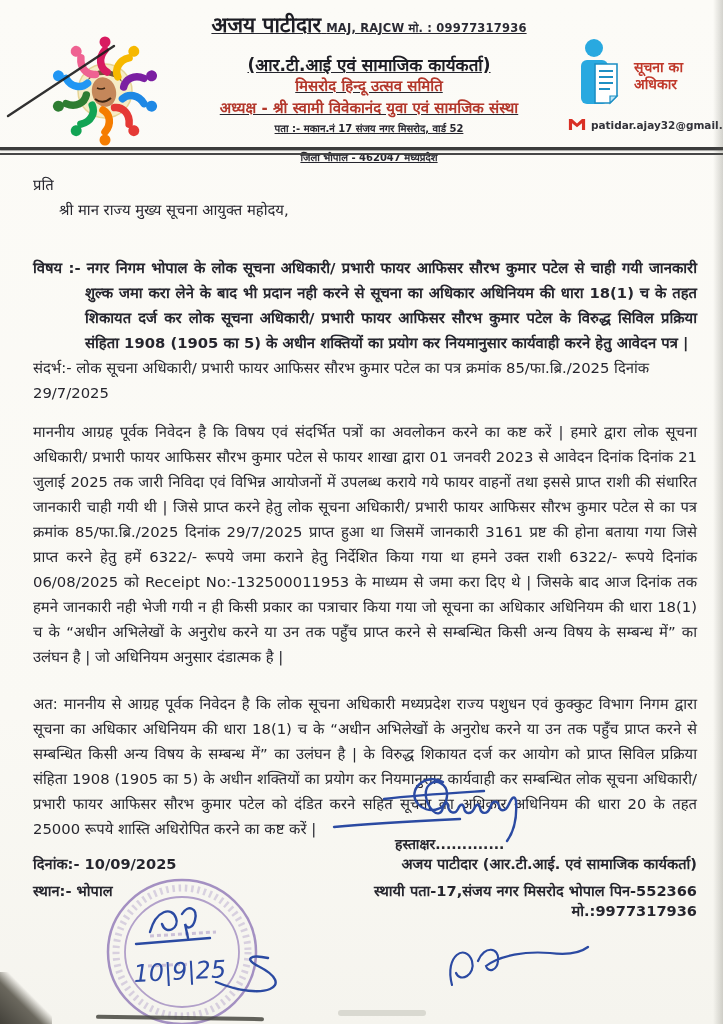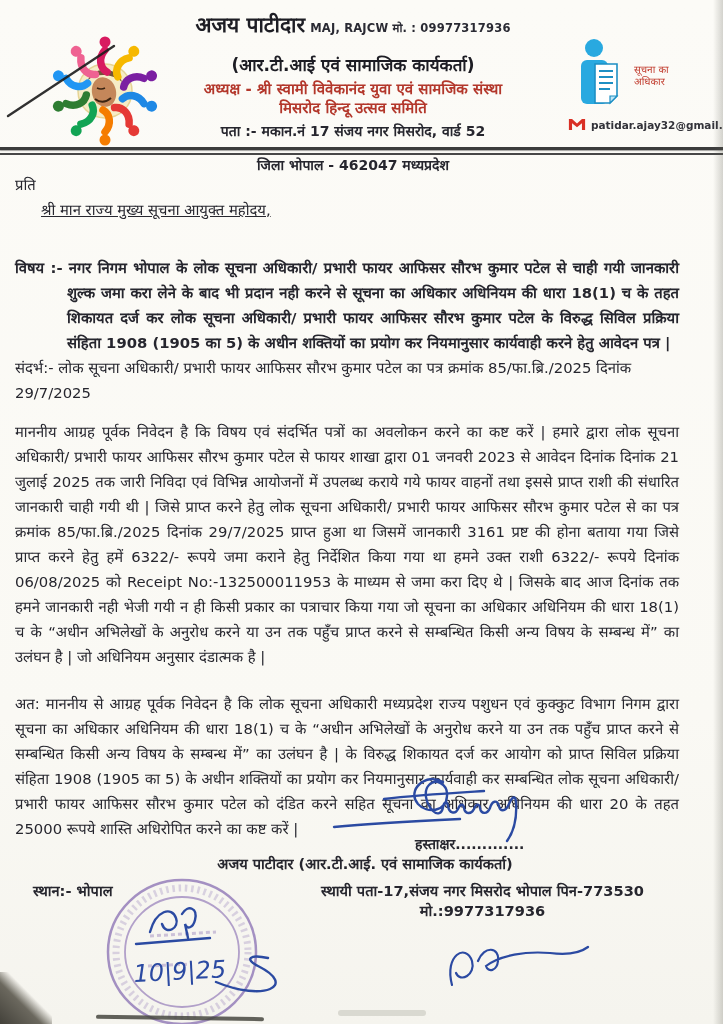--- a/index.html
+++ b/index.html
@@ -3,51 +3,51 @@
 <meta charset="utf-8">
 <style>
   html,body{margin:0;padding:0;background:#e9e7e0;}
   .page{
     position:relative;width:723px;height:1024px;margin:0 auto;overflow:hidden;
     background:linear-gradient(180deg,#fcfbf7 0%,#faf9f4 70%,#f5f4ee 100%);
     font-family:"DejaVu Sans","Liberation Sans",sans-serif;
     color:#26262e;
   }
   
-  .hdr-center{position:absolute;left:152px;top:12px;width:402px;text-align:center;line-height:1.25;}
+  .hdr-center{position:absolute;left:168px;top:12px;width:402px;text-align:center;line-height:1.25;text-decoration:underline;}
   .hdr-name{font-size:21px;font-weight:700;color:#1d1d24;}
   .hdr-name-suffix{font-size:11.5px;font-weight:700;color:#2a2a33;letter-spacing:.2px;}
   .hdr-role{font-size:17px;font-weight:700;color:#1d1d24;margin-top:17px;text-align:center;}
   .hdr-org{font-size:15px;font-weight:700;color:#b3372b;margin-top:3px;line-height:1.3;}
-  .hdr-addr{font-size:14px;font-weight:700;color:#26262e;margin-top:3px;line-height:1.35;}
+  .hdr-addr{font-size:10px;font-weight:700;color:#26262e;margin-top:3px;line-height:1.35;}
   .logo-wrap{position:absolute;left:40px;top:26px;width:130px;height:130px;}
   .pen-stroke{position:absolute;left:0;top:18px;width:190px;height:140px;pointer-events:none;}
   .rti-block{position:absolute;left:577px;top:38px;width:140px;display:flex;align-items:center;gap:7px;}
-  .rti-label{font-size:10px;font-weight:400;color:#c0392b;line-height:1.25;}
+  .rti-label{font-size:14px;font-weight:700;color:#c0392b;line-height:1.25;}
   .email-row{position:absolute;left:568px;top:118px;display:flex;align-items:center;gap:5px;}
   .email-text{font-size:10.5px;font-weight:600;color:#33333a;}
   .rule-wrap{position:absolute;left:0;top:147px;width:723px;}
   .rule1{height:3px;background:#3c3c3c;box-shadow:0 1px 1px rgba(0,0,0,.35);}
   .rule2{height:2px;background:#474747;margin-top:3px;}
   
-  .body{position:absolute;left:15px;top:172px;width:664px;font-size:14.8px;line-height:25px;color:#26262e;}
+  .body{position:absolute;left:33px;top:172px;width:664px;font-size:14.8px;line-height:25px;color:#26262e;}
   .to-label{margin:0;}
-  .to-line1{padding-left:26px;text-decoration:underline;}
+  .to-line1{padding-left:26px;}
   .to-line2{padding-left:24px;}
   .subject{margin-top:33px;text-align:justify;padding-left:52px;text-indent:-52px;font-weight:bold;}
   .reference{}
   .para{margin-top:10px;text-align:justify;}
   .para2{margin-top:22px;}
   .enclosure{margin-top:16px;}
   
   .sig-ink{position:absolute;left:330px;top:770px;width:230px;height:80px;}
-  .sig-label{position:absolute;left:415px;top:834px;font-size:14px;font-weight:600;color:#26262e;}
+  .sig-label{position:absolute;left:395px;top:834px;font-size:14px;font-weight:600;color:#26262e;}
   .footer-row{position:absolute;left:33px;width:664px;display:flex;font-size:14.6px;}
   .footer-row .left-cell{width:235px;flex:0 0 auto;font-weight:600;}
-  .footer-row .center-cell{flex:1;text-align:center;font-weight:700;}
+  .footer-row .center-cell{flex:1;text-align:right;font-weight:700;}
   .row-date{top:853px;}
   .row-place{top:880px;}
   .stamp{position:absolute;left:92px;top:870px;width:210px;height:170px;}
   .initial-mark{position:absolute;left:430px;top:933px;width:175px;height:70px;}
   
   .corner-shadow{position:absolute;left:0;bottom:0;width:52px;height:52px;
     background:linear-gradient(45deg,#43413a 0%,#6b685e 40%,rgba(255,255,255,0) 58%);}
   .streak{position:absolute;left:96px;bottom:4px;width:168px;height:4px;background:#47473f;
     transform:rotate(.8deg);border-radius:2px;opacity:.85;}
   .smudge{position:absolute;left:338px;bottom:8px;width:88px;height:6px;background:#bdbdb4;
@@ -114,22 +114,22 @@
   <svg class="pen-stroke" viewBox="0 0 190 140">
     <line x1="8" y1="98" x2="114" y2="28" stroke="#1c1c1c" stroke-width="2.4" stroke-linecap="round" opacity=".9"></line>
   </svg>
 
   <div class="hdr-center">
     <div>
       <span class="hdr-name">अजय पाटीदार</span>
       <span class="hdr-name-suffix">MAJ, RAJCW मो. : 09977317936</span>
     </div>
     <div class="hdr-role">(आर.टी.आई एवं सामाजिक कार्यकर्ता)</div>
+    <div class="hdr-org" style="margin-top:0">मिसरोद हिन्दू उत्सव समिति</div>
     <div class="hdr-org">अध्यक्ष - श्री स्वामी विवेकानंद युवा एवं सामजिक संस्था</div>
-    <div class="hdr-org" style="margin-top:0">मिसरोद हिन्दू उत्सव समिति</div>
     <div class="hdr-addr">पता :- मकान.नं  17  संजय नगर मिसरोद, वार्ड 52</div>
     <div class="hdr-addr" style="margin-top:16px">जिला भोपाल - 462047  मध्यप्रदेश</div>
   </div>
 
   <div class="rti-block">
     <svg width="50" height="76" viewBox="0 0 50 76">
       <circle cx="17" cy="10" r="9" fill="#29a9e0"></circle>
       <rect x="4" y="22" width="27" height="44" rx="6" fill="#29a9e0"></rect>
       <path d="M18,26 h22 v32 l-7,7 h-15 z" fill="#ffffff" stroke="#1d8fc4" stroke-width="1.6"></path>
       <path d="M33,65 l7,-7 h-7 z" fill="#bfe6f7" stroke="#1d8fc4" stroke-width="1.2"></path>
@@ -170,25 +170,26 @@
   <svg class="sig-ink" viewBox="0 0 230 80">
     <g stroke="#2b4aa2" stroke-width="2.4" fill="none" stroke-linecap="round">
       <path d="M4,57 C44,53 86,51 130,49"></path>
       <path d="M54,29 C86,25 122,23 154,21"></path>
       <path d="M113,12 C96,2 76,20 88,34 C97,44 116,42 117,26 C118,14 106,8 99,15 C93,21 96,34 103,41 C107,45 112,44 113,37 C114,32 117,30 118,36 C119,43 125,45 128,39 C130,34 133,33 134,38 C135,44 141,45 144,39 C146,34 149,33 150,38 C151,44 157,45 160,38 C162,31 167,29 169,36 C170,41 175,43 179,34 C182,27 185,25 186,31 C187,45 185,60 177,71"></path>
     </g>
   </svg>
   <div class="sig-label">हस्ताक्षर.............</div>
 
   <div class="footer-row row-date">
+    <span class="left-cell">दिनांक:- 10/09/2025</span>
     <span class="center-cell">अजय पाटीदार (आर.टी.आई. एवं सामाजिक कार्यकर्ता)</span>
   </div>
   <div class="footer-row row-place">
     <span class="left-cell">स्थान:-  भोपाल</span>
-    <span class="center-cell">स्थायी पता-17,संजय नगर मिसरोद भोपाल पिन-773530 मो.:9977317936</span>
+    <span class="center-cell">स्थायी पता-17,संजय नगर मिसरोद भोपाल पिन-552366 मो.:9977317936</span>
   </div>
 
   <svg class="stamp" viewBox="0 0 210 170">
     <ellipse cx="90" cy="82" rx="74" ry="72" fill="none" stroke="#6d4ca3" stroke-width="2.5" opacity=".6"></ellipse>
     <ellipse cx="90" cy="82" rx="66" ry="64" fill="none" stroke="#6d4ca3" stroke-width="7" opacity=".22" stroke-dasharray="2.5 3.8"></ellipse>
     <ellipse cx="90" cy="82" rx="57" ry="55" fill="none" stroke="#6d4ca3" stroke-width="1.8" opacity=".5"></ellipse>
     <g stroke="#6d4ca3" stroke-width="3" opacity=".3" stroke-dasharray="4 3">
       <line x1="58" y1="66" x2="124" y2="62"></line>
       <line x1="56" y1="96" x2="100" y2="94"></line>
     </g>

